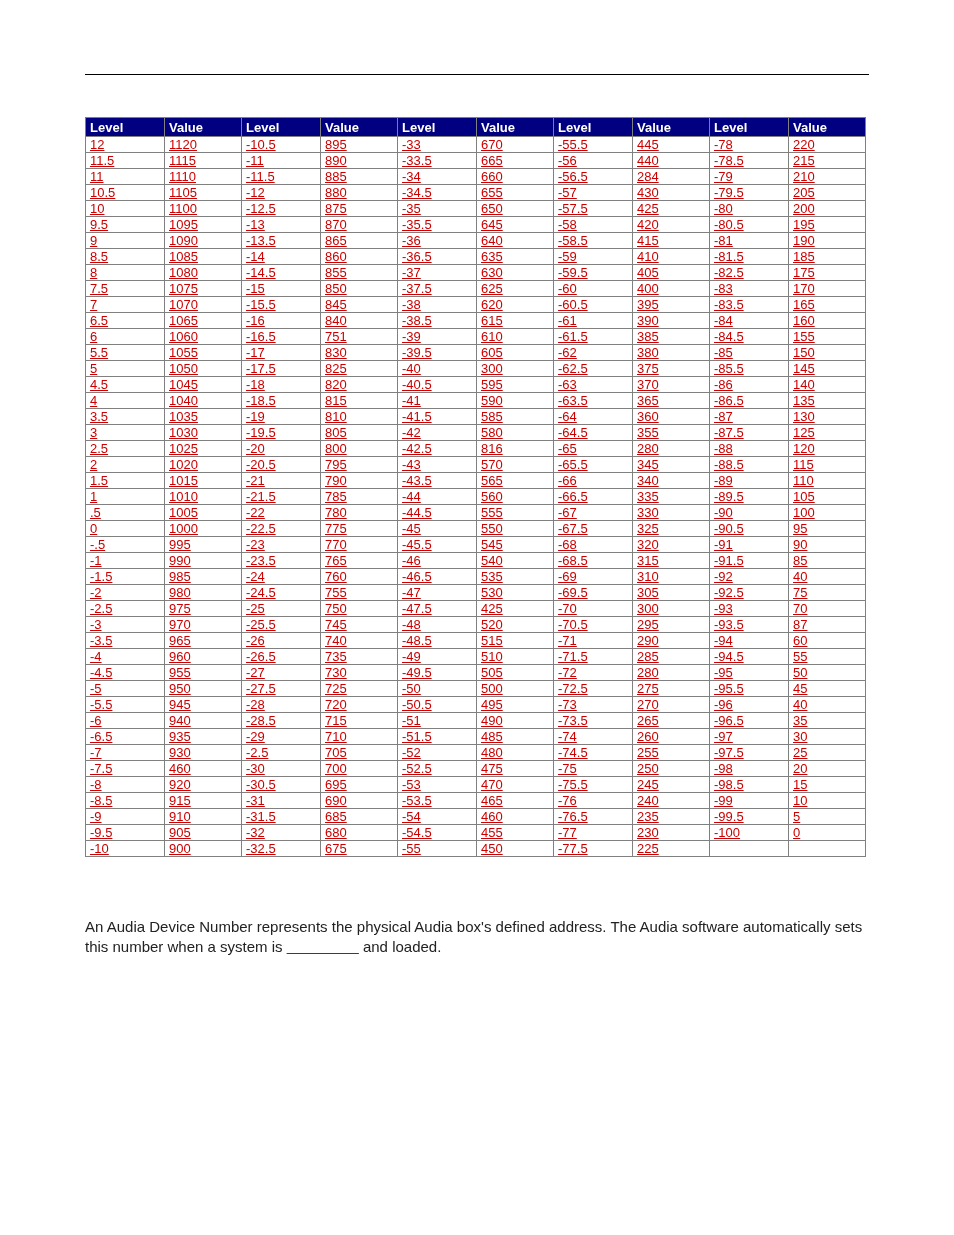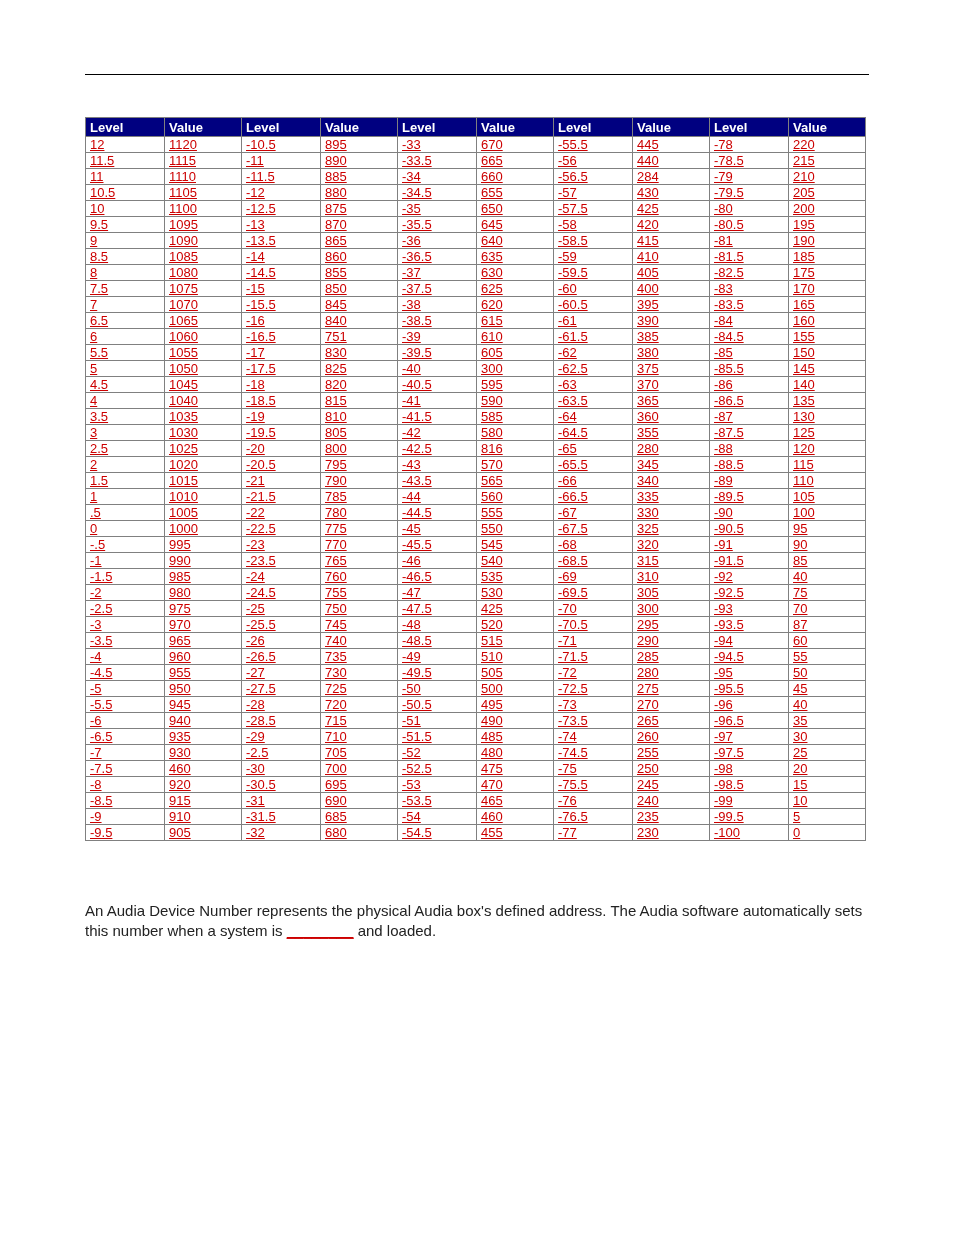--- a/index.html
+++ b/index.html
@@ -6,21 +6,21 @@
   .page { width:954px; height:1235px; box-sizing:border-box; padding:60px 85px 0 85px; position:relative; }
   .hr-top { border-top:1px solid #000; margin:14px 0 42px 0; }
   .tbl { border-collapse:collapse; width:690px; table-layout:fixed; }
   .tbl th { background:#000080; color:#fff; font-family:Arial, Helvetica, sans-serif; font-weight:bold; font-size:13px; text-align:left; padding:1px 4px; border:1px solid #808080; height:16px; }
   .tbl td { font-family:Arial, Helvetica, sans-serif; font-size:13px; padding:0 4px; border:1px solid #808080; height:15px; line-height:15px; vertical-align:top; }
   .tbl td a, .tbl td span.lnk { color:#cc0000; text-decoration:underline; }
   .col-l { width:70px; }
   .col-v { width:68px; }
   .para { font-family:Arial, Helvetica, sans-serif; font-size:15px; color:#222; margin-top:60px; line-height:1.35; }
   .para .lnk { color:#cc0000; text-decoration:underline; }
-  .blank { letter-spacing:0; }
+  .blank { letter-spacing:0;font-family:Liberation Mono, monospace; }
 </style>
 </head>
 <body>
 
 <div class="page">
   <div class="hr-top"></div>
 
   <table class="tbl">
     <thead>
       <tr>
@@ -558,19 +558,31 @@
           <td class="col-v"><span class="lnk">905</span></td>
           <td class="col-l"><span class="lnk">-32</span></td>
           <td class="col-v"><span class="lnk">680</span></td>
           <td class="col-l"><span class="lnk">-54.5</span></td>
           <td class="col-v"><span class="lnk">455</span></td>
           <td class="col-l"><span class="lnk">-77</span></td>
           <td class="col-v"><span class="lnk">230</span></td>
           <td class="col-l"><span class="lnk">-100</span></td>
           <td class="col-v"><span class="lnk">0</span></td>
         </tr>
+        <tr>
+          <td class="col-l"><span class="lnk">-10</span></td>
+          <td class="col-v"><span class="lnk">900</span></td>
+          <td class="col-l"><span class="lnk">-32.5</span></td>
+          <td class="col-v"><span class="lnk">675</span></td>
+          <td class="col-l"><span class="lnk">-55</span></td>
+          <td class="col-v"><span class="lnk">450</span></td>
+          <td class="col-l"><span class="lnk">-77.5</span></td>
+          <td class="col-v"><span class="lnk">225</span></td>
+          <td class="col-l"></td>
+          <td class="col-v"></td>
+        </tr>
       </tbody>
   </table>
 
   <p class="para">
     <span>An Audia Device Number represents the physical Audia box's defined address. The Audia software automatically sets this number when a system is </span><span class="lnk blank">________</span><span> and loaded.</span>
   </p>
 </div>
 
 </body></html>

